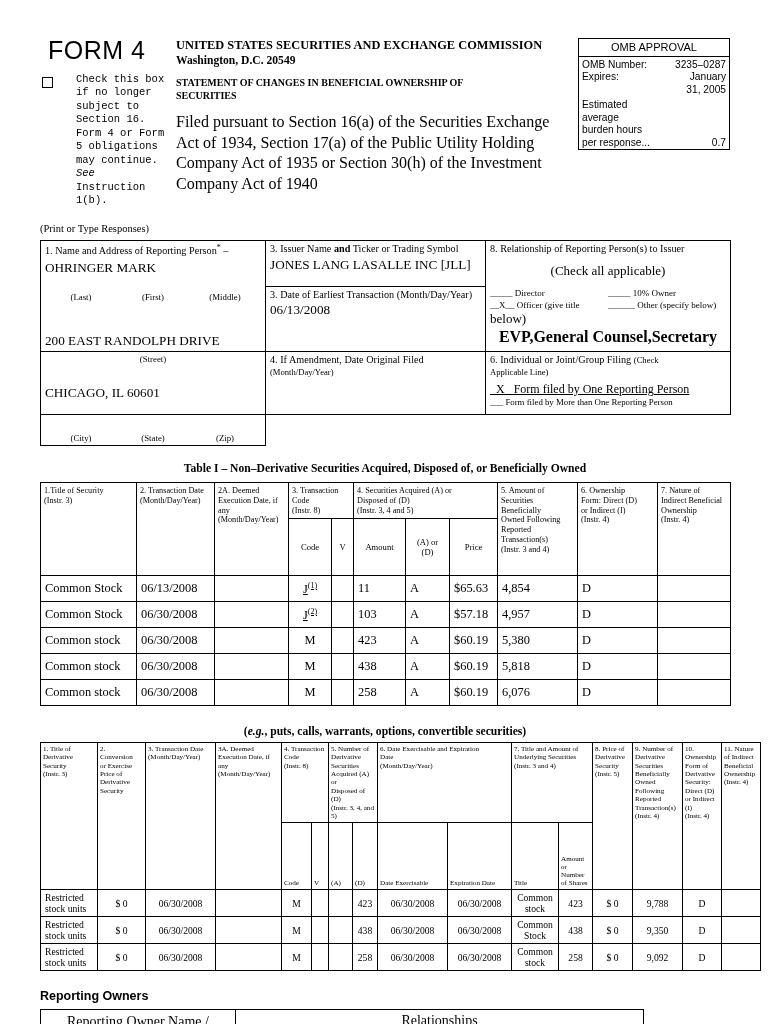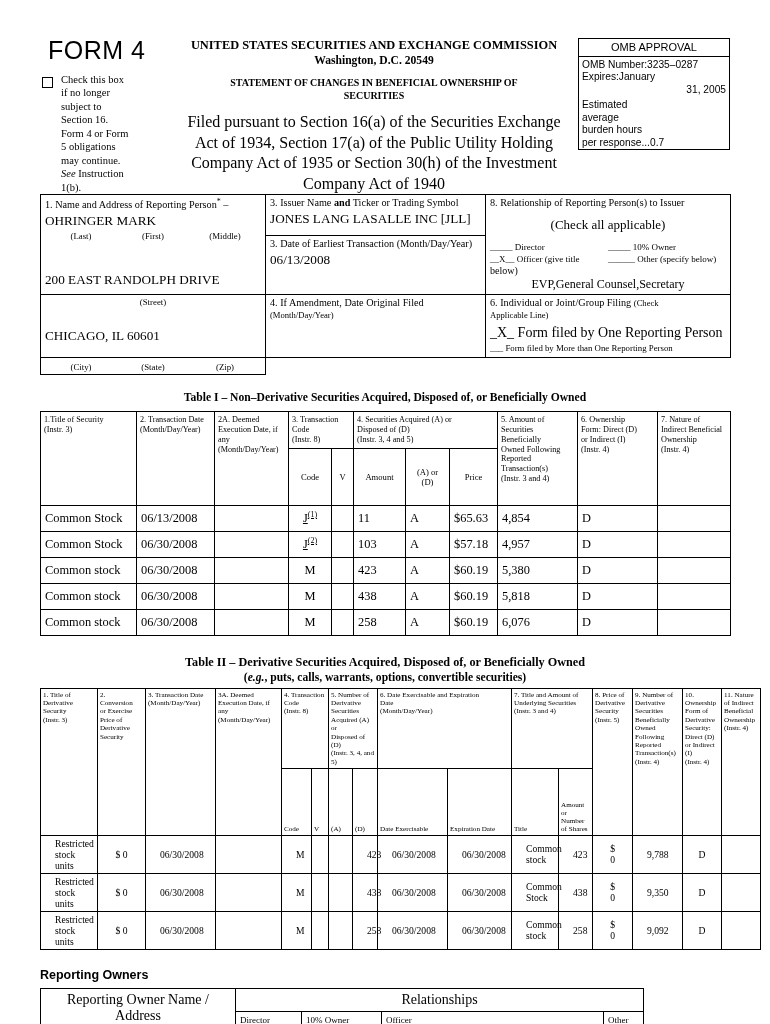--- a/index.html
+++ b/index.html
@@ -14,64 +14,64 @@
 
   
   .header { position:relative; padding:38px 40px 0 40px; }
   .hdr-grid { display:flex; align-items:flex-start; }
   .hdr-left { width:130px; flex:0 0 130px; }
   .form4-title {
     font-family:"Liberation Sans", sans-serif;
     font-size:25px; font-weight:400; letter-spacing:.5px;
     line-height:1; margin:0 0 10px 8px;
   }
-  .checkbox-row { display:flex; gap:8px; margin-left:2px; }
+  .checkbox-row { display:flex; gap:23px; margin-left:2px;font-family:Liberation Mono, monospace; }
   .chk {
     width:9px; height:9px; border:1.6px solid #000; flex:0 0 9px;
     margin-top:4px; background:#fff;
   }
   .chk-text { font-size:10.5px; line-height:1.28; width:95px; }
   .chk-text .ital { font-style:italic; }
 
-  .hdr-center { flex:1 1 auto; text-align:center; padding:0 6px; }
+  .hdr-center { flex:1 1 auto; text-align:left; padding:0 6px; }
   .hdr-center .l1 { font-size:12.4px; font-weight:bold; line-height:1.22; }
   .hdr-center .l2 { font-size:11.6px; font-weight:bold; line-height:1.3; }
   .hdr-center .gap { height:9px; }
   .hdr-center .l3 { font-size:10px; font-weight:bold; line-height:1.25; }
   .hdr-center .l4 { font-size:16px; line-height:1.28; margin-top:10px; }
 
   .hdr-right { width:152px; flex:0 0 152px; }
   .omb-box { border:1.4px solid #000; }
   .omb-title {
     text-align:center; font-family:"Liberation Sans", sans-serif;
     font-size:11px; padding:2px 0 3px; border-bottom:1.4px solid #000;
   }
   .omb-body { font-family:"Liberation Sans", sans-serif; font-size:10.2px; padding:2px 3px 0 3px; line-height:1.22; }
-  .omb-line { display:flex; justify-content:flex-start; }
+  .omb-line { display:flex; justify-content:space-between; }
   .omb-right { text-align:right; }
   .omb-sep { height:3px; }
 
   .print-note { font-size:10.5px; margin:16px 0 6px 40px; }
 
   
   .idtable { margin:0 40px; border-collapse:collapse; width:690px; table-layout:fixed; }
   .idtable td { border:1.2px solid #000; vertical-align:top; padding:2px 4px; }
   .lbl { font-size:10.2px; line-height:1.25; }
   .lbl-sm { font-size:8.6px; line-height:1.2; }
   .val { font-size:13.2px; line-height:1.3; }
   .sub-label { font-size:8.8px; text-align:center; }
-  .subrow { display:flex; margin-top:2px; }
+  .subrow { display:flex; margin-top:16px; }
   .subrow > div { flex:1 1 0; text-align:center; font-size:8.8px; }
   .star { vertical-align:super; font-size:8px; }
   .centerbig { text-align:center; font-size:13px; margin:7px 0 8px; }
   .relgrid { display:flex; font-size:9px; line-height:1.35; }
   .relgrid .c1 { width:50%; }
   .relgrid .c2 { width:50%; }
-  .relnote { text-align:center; font-size:12px; margin-top:1px; }
-  .joint { font-size:14px; line-height:1.35; margin-top:4px; }
+  .relnote { text-align:center; font-size:16px; margin-top:1px;font-weight:bold; }
+  .joint { font-size:12px; line-height:1.35; margin-top:4px;text-decoration:underline; }
 
   
   .tbl-title { text-align:center; font-size:11.6px; font-weight:bold; margin:16px 0 7px; }
   .tbl-title2 { text-align:center; font-size:12.2px; font-weight:bold; margin:18px 0 2px; line-height:1.35; }
   .tbl-title2 .sub { font-size:11.6px; }
   .tbl-title2 .it { font-style:italic; }
 
   
   .t1 { margin:0 40px; border-collapse:collapse; width:690px; table-layout:fixed; border:1.6px solid #000; }
   .t1 th, .t1 td { border:1px solid #000; }
@@ -80,21 +80,21 @@
   .t1 td.data { font-size:12.4px; padding:3px 4px; height:19px; vertical-align:middle; }
   .t1 .nowrap { white-space:nowrap;margin-top:47px; }
   sup.fn { font-size:8px; vertical-align:super; }
   .ulink { text-decoration:underline; }
 
   
   .t2 { margin:0 40px; border-collapse:collapse; width:690px; table-layout:fixed; border:1.6px solid #000; }
   .t2 th, .t2 td { border:1px solid #000; }
   .t2 .hd { font-size:7.1px; line-height:1.18; font-weight:normal; text-align:left; vertical-align:top; padding:2px 2px; }
   .t2 .hdc { font-size:7.1px; text-align:left; font-weight:normal; vertical-align:bottom; padding:2px; }
-  .t2 td.data { font-size:9.6px; padding:2px 14px; height:22px; vertical-align:middle; text-align:center; }
+  .t2 td.data { font-size:9.6px; padding:2px 4px; height:22px; vertical-align:middle; text-align:center; }
   .t2 td.data.lft { text-align:left; }
 
   
   .ro-title { font-family:"Liberation Sans", sans-serif; font-weight:bold; font-size:12.5px; margin:18px 0 6px 40px; }
   .ro { margin:0 40px; border-collapse:collapse; width:690px; table-layout:fixed; }
   .ro td, .ro th { border:1.2px solid #000; }
   .ro .h { font-size:14px; font-weight:normal; text-align:center; padding:3px 2px; }
   .ro .hl { font-size:9px; font-weight:normal; text-align:left; padding:3px 4px; }
   .ro .owner { font-size:11.6px; line-height:1.3; padding:4px 5px; vertical-align:top; height:56px; }
   .ro .cellv { font-size:11.4px; padding:4px 5px; vertical-align:top; }
@@ -155,20 +155,21 @@
               <span>per response...</span>
               <span>0.7</span>
             </div>
           </div>
         </div>
       </div>
 
     </div>
   </div>
 
+  <div class="print-note">(Print or Type Responses)</div>
 
   <table class="idtable">
     <colgroup>
         <col style="width:225px">
         <col style="width:220px">
         <col style="width:245px">
       </colgroup>
     <tbody>
       <tr>
         <td rowspan="2" style="height:62px">
@@ -191,21 +192,21 @@
           <div class="relgrid">
             <div class="c1">
               <div>_____ Director</div>
               <div>__X__ Officer (give title</div>
             </div>
             <div class="c2">
               <div>_____ 10% Owner</div>
               <div>______ Other (specify below)</div>
             </div>
           </div>
-          <div style="font-size:10px">below)</div>
+          <div style="font-size:13px">below)</div>
           <div class="relnote">EVP,General Counsel,Secretary</div>
         </td>
       </tr>
       <tr>
         <td style="height:54px">
           <div class="lbl">3. Date of Earliest Transaction (Month/Day/Year)</div>
           <div class="val">06/13/2008</div>
         </td>
       </tr>
       <tr>
@@ -376,21 +377,20 @@
         <td class="data">A</td>
         <td class="data nowrap">$60.19</td>
         <td class="data">6,076</td>
         <td class="data">D</td>
         <td class="data"></td>
       </tr>
     </tbody>
   </table>
 
   <div class="tbl-title2">
-    <div>Table II – Derivative Securities Acquired, Disposed of, or Beneficially Owned</div>
     <div class="sub"><span>(</span><span class="it">e.g.</span><span>, puts, calls, warrants, options, convertible securities)</span></div>
   </div>
 
   <table class="t2">
     <colgroup>
       <col style="width:57px">
         <col style="width:48px">
         <col style="width:70px">
         <col style="width:66px">
       <col style="width:30px">

